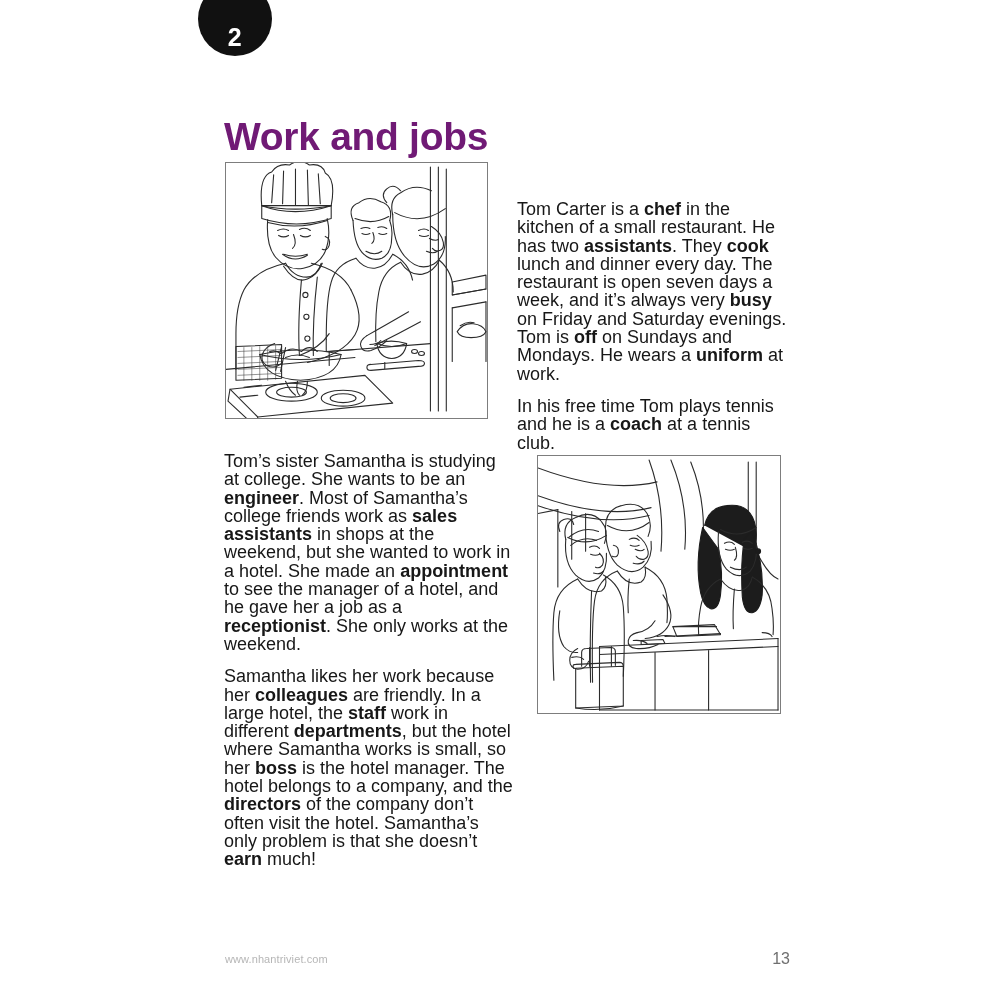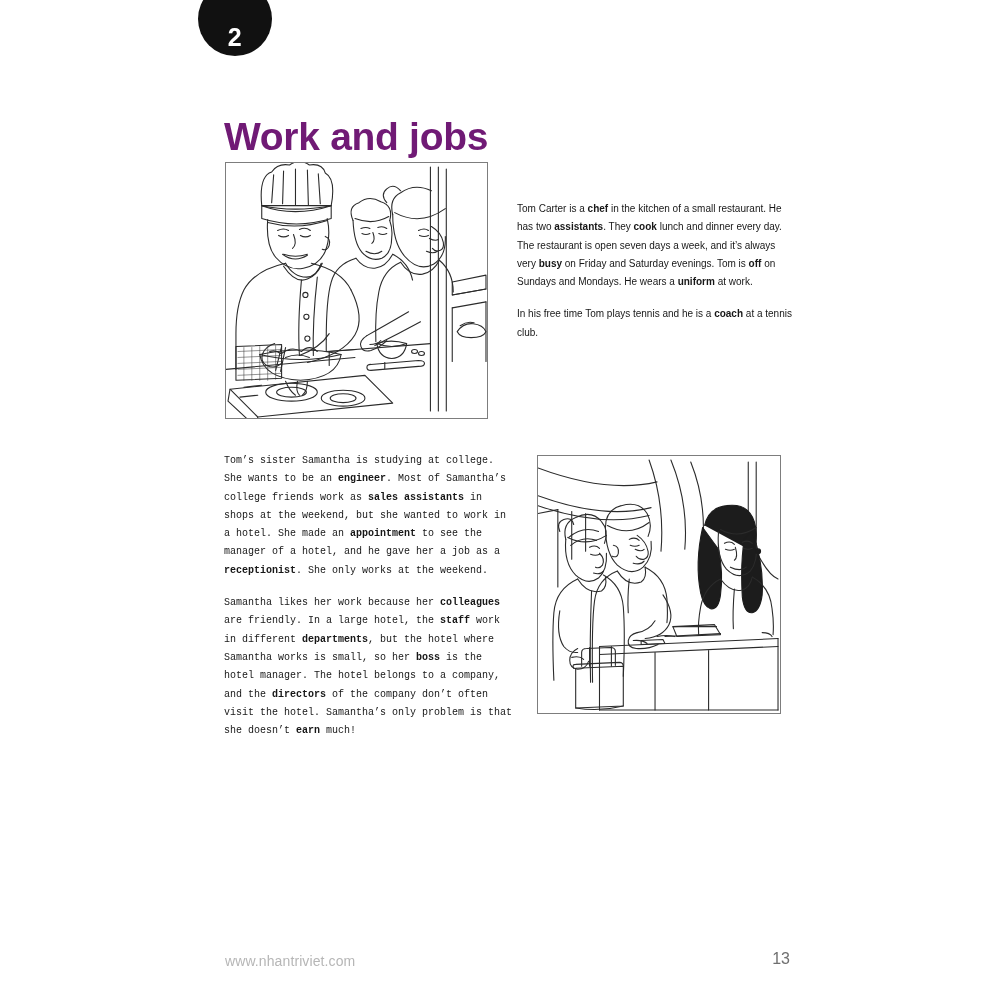--- a/index.html
+++ b/index.html
@@ -70,47 +70,46 @@
     left: 537px;
     top: 455px;
     width: 244px;
     height: 259px;
   }
   .figure svg { display: block; width: 100%; height: 100%; }
 
   
   .textblock {
     position: absolute;
-    font-size: 10px;
+    font-size: 18px;
     line-height: 18.3px;
     color: #171717;
     text-align: left;
   }
   .textblock p { margin: 0 0 14px 0; }
   .textblock p:last-child { margin-bottom: 0; }
   .textblock b { font-weight: bold; }
 
   #text-chef {
     left: 517px;
     top: 200px;
     width: 275px;
   }
   #text-samantha {
     left: 224px;
     top: 452px;
     width: 290px;
-    font-family: Liberation Mono, monospace;
   }
 
   
   #footer-url {
     position: absolute;
     left: 225px;
     top: 953px;
-    font-size: 14px;
+    font-size: 11px;
     color: #b6b6b6;
     letter-spacing: 0.1px;
   }
   #footer-pagenum {
     position: absolute;
     left: 744px;
     top: 950px;
     width: 46px;
     text-align: right;
     font-size: 16px;

